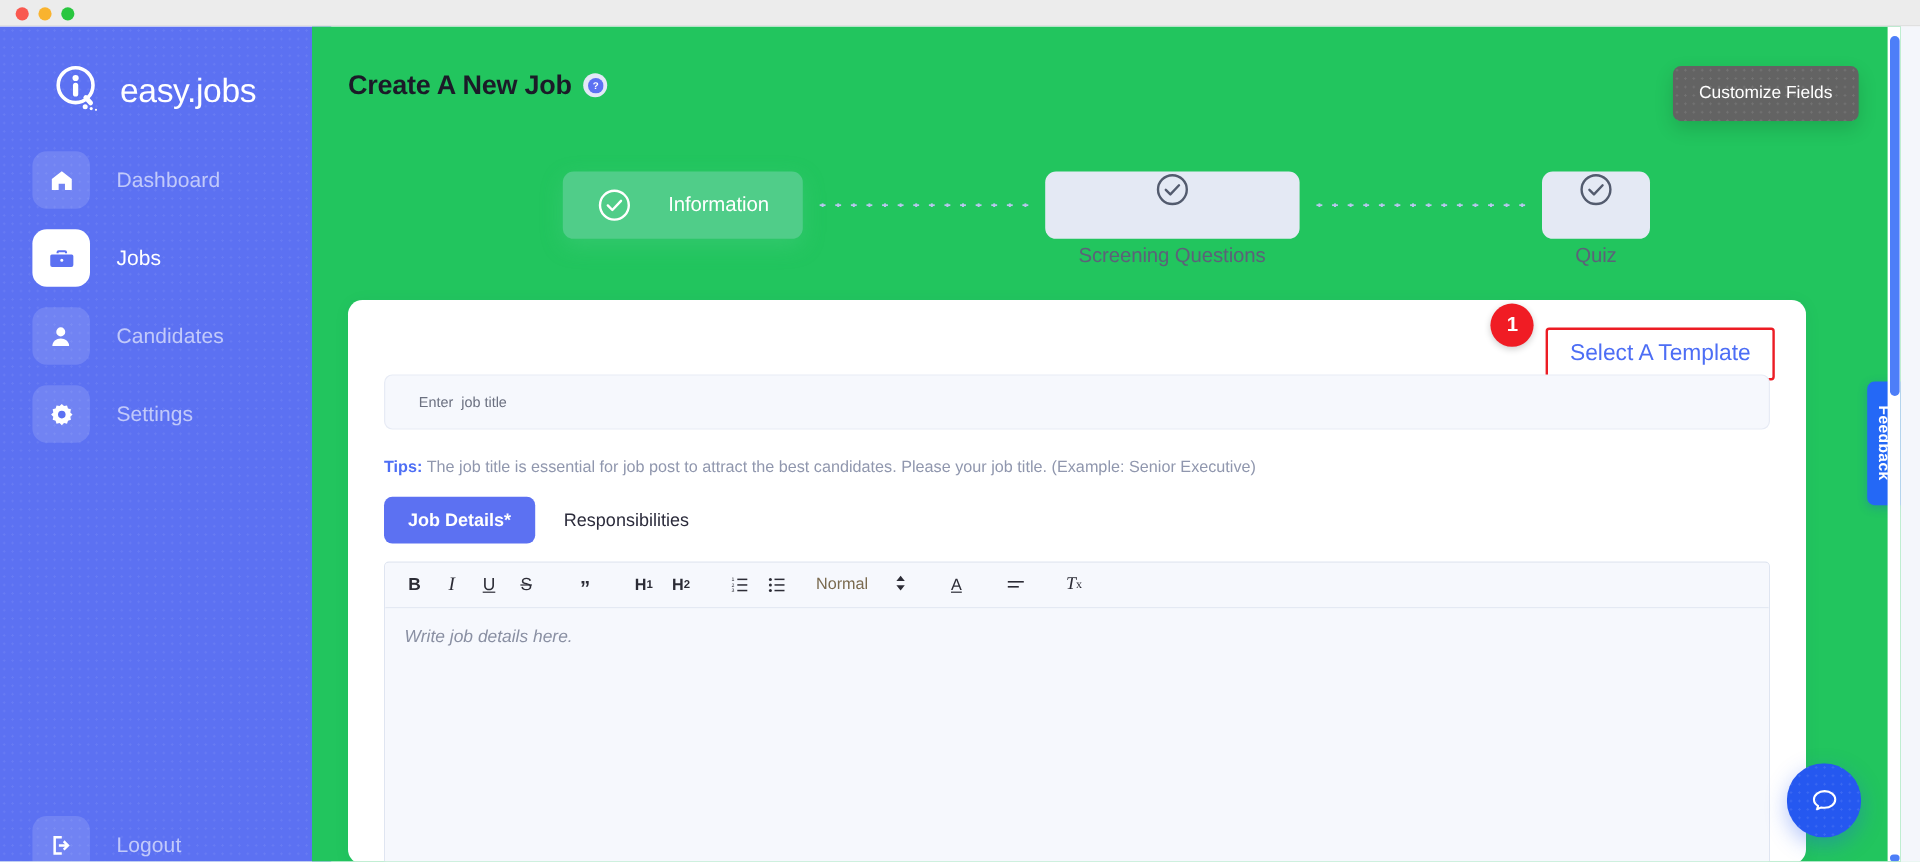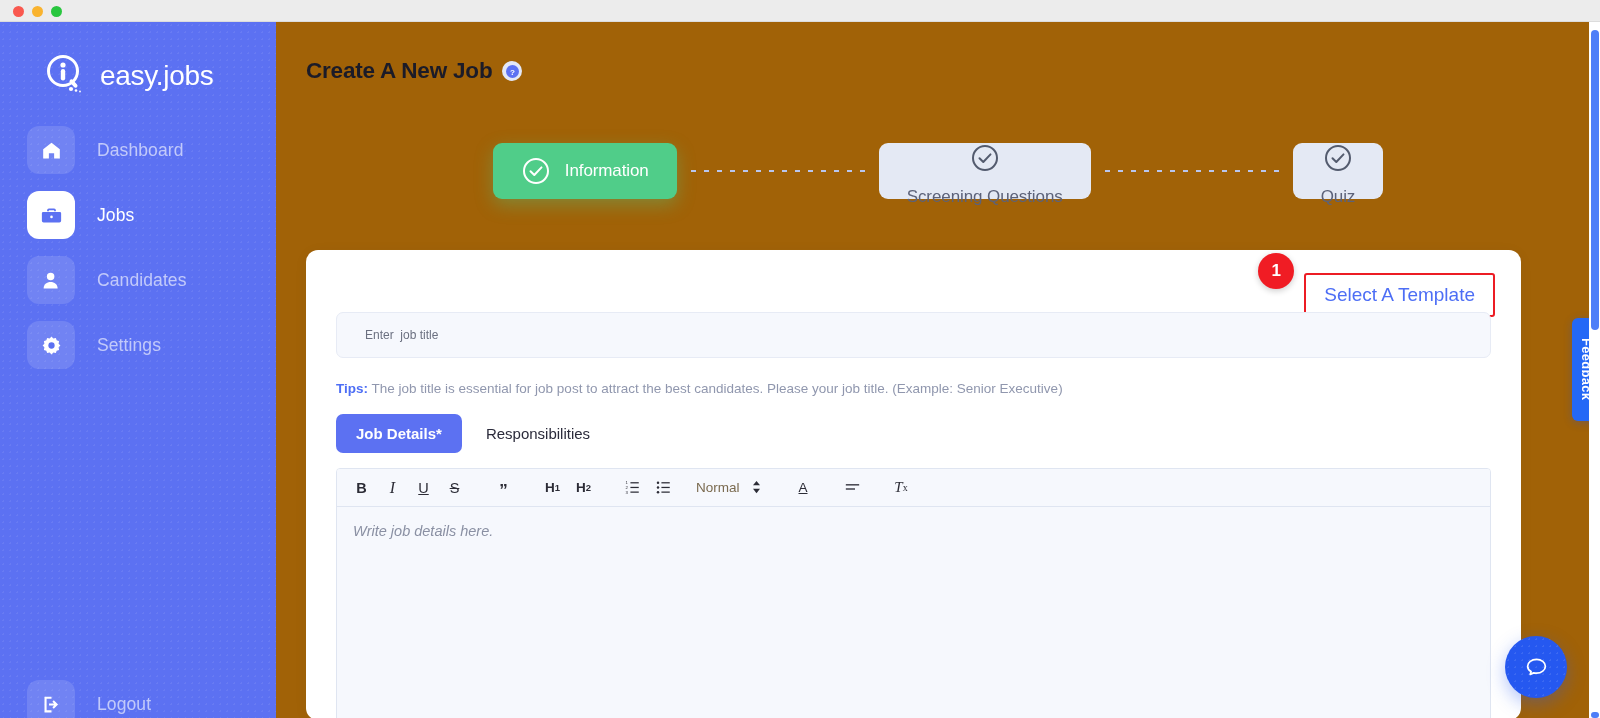--- a/index.html
+++ b/index.html
@@ -75,23 +75,23 @@
     margin-left: auto; margin-right: 30px;
     width: 22px; height: 22px; border-radius: 5px;
     background: rgba(255,255,255,0.13);
     display: flex; align-items: center; justify-content: center;
   }
   .nav-caret svg { width: 11px; height: 11px; stroke: rgba(255,255,255,0.8); fill: none; stroke-width: 2.2; }
   #logout-item { position: absolute; left: 27px; bottom: -10px; margin: 0; }
 
   
   #main {
-    position: absolute; left: 276px; top: 0;
+    position: absolute; left: 260px; top: 0;
     width: 1324px; height: 696px;
-    background: #a16207;
+    background: #22c55e;
     overflow: hidden;
   }
   #page-title-row {
     display: flex; align-items: center; gap: 10px;
     padding: 36px 0 0 30px;
   }
   #page-title {
     font-size: 22.5px; font-weight: 700; color: #1b1b28;
     letter-spacing: -0.2px;
   }
@@ -115,21 +115,21 @@
     cursor: pointer; white-space: nowrap;
   }
 
   
   #stepper {
     position: absolute; left: 0; top: 118px;
     width: 1324px; height: 62px;
     display: flex; align-items: center; justify-content: center;
   }
   .step {
-    display: flex; align-items: center; gap: 14px;
+    display: flex; align-items: center; gap: 30px;
     height: 56px; padding: 0 28px; border-radius: 9px;
     cursor: pointer;
   }
   .step-active { background: #50cd89; box-shadow: 0 6px 18px rgba(80,205,137,0.35); }
   .step-idle   { background: #e4e9f4; flex-direction: column; }
   .step-label { font-size: 17px; letter-spacing: -0.1px; }
   .step-active .step-label { color: #ffffff; font-weight: 500; }
   .step-idle .step-label   { color: #5c6279; }
   .step-check { width: 30px; height: 30px; flex: none; }
   .step-active .step-check circle,
@@ -228,21 +228,21 @@
   .tb-gap { width: 12px; }
   .tb-btn svg { fill: #2c2c36; }
   .tb-b { font-weight: 700; font-size: 14.5px; }
   .tb-i { font-style: italic; font-family: "Liberation Serif", serif; font-size: 16px; }
   .tb-u { text-decoration: underline; font-size: 14.5px; }
   .tb-s { text-decoration: line-through; font-size: 14.5px; }
   .tb-quote { font-size: 17px; font-weight: 700; line-height: 0.6; padding-top: 8px; }
   .tb-h { font-size: 13.5px; font-weight: 600; }
   .tb-h sub { font-size: 9.5px; }
   #tb-format-select {
-    display: flex; align-items: flex-start; gap: 12px;
+    display: flex; align-items: flex-start; gap: 22px;
     margin-left: 14px; margin-right: 6px;
     cursor: pointer;
   }
   #tb-format-value { font-size: 13.5px; color: #7a6a4f; }
   .tb-updown { font-size: 11px; color: #2c2c36; line-height: 1; }
   .tb-colorA { font-size: 13.5px; text-decoration: underline; }
   .tb-tx { font-style: italic; font-family: "Liberation Serif", serif; font-size: 15px; }
   .tb-tx sub { font-size: 10px; font-style: normal; }
 
   #editor-body {
@@ -387,20 +387,21 @@
     <div id="page-title-row">
       <span id="page-title">Create A New Job</span>
       <span id="help-icon-badge">
         <svg viewBox="0 0 16 16" xmlns="http://www.w3.org/2000/svg">
           <circle cx="8" cy="8" r="8" fill="#5c71f2"></circle>
           <text x="8" y="11.7" text-anchor="middle" font-family="Liberation Sans, sans-serif" font-size="10" font-weight="700" fill="#ffffff">?</text>
         </svg>
       </span>
     </div>
 
+    <div id="customize-fields-tooltip">Customize Fields</div>
 
     <div id="stepper">
 
       <div class="step step-active">
         <span class="step-check">
           <svg viewBox="0 0 30 30" fill="none" stroke-width="2" stroke-linecap="round" stroke-linejoin="round">
             <circle cx="15" cy="15" r="12"></circle>
             <path d="M9.5 15.2l3.8 3.8 7.2-7.6"></path>
           </svg>
         </span>

